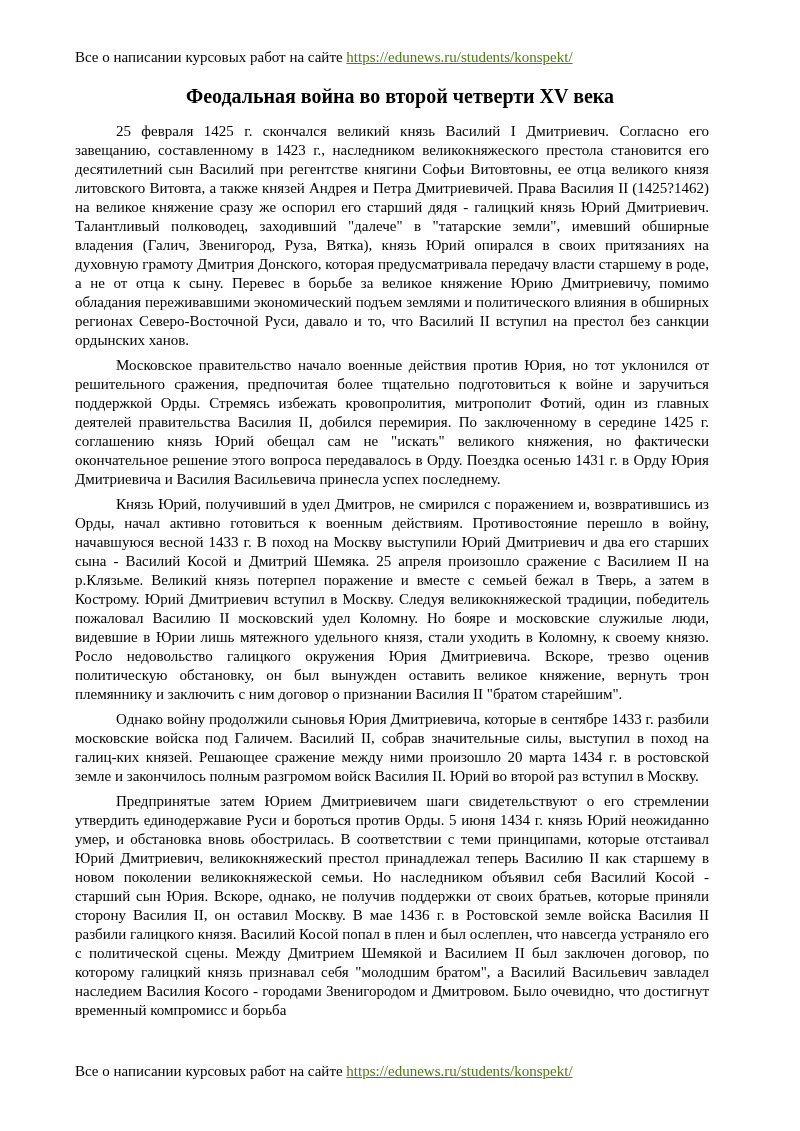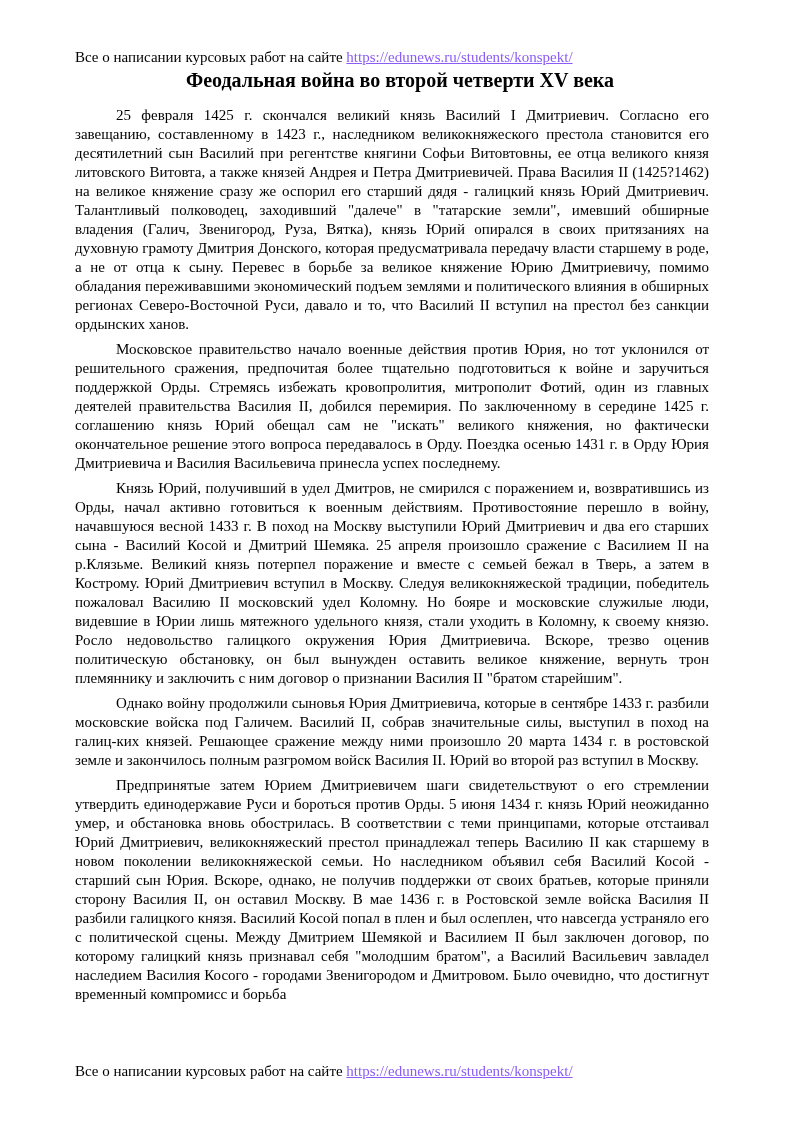--- a/index.html
+++ b/index.html
@@ -14,26 +14,26 @@
     box-sizing: border-box;
     padding: 48px 75px 0 75px;
   }
   .site-line {
     font-size: 15px;
     line-height: 19px;
     text-align: left;
     white-space: normal;
   }
   .site-line .link {
-    color: #8b5cf6;
+    color: #4d7c0f;
     text-decoration: underline;
     cursor: pointer;
   }
   .title {
-    margin: 1px 0 13px 0;
+    margin: 17px 0 13px 0;
     font-size: 20px;
     line-height: 25px;
     font-weight: bold;
     text-align: center;
   }
   .para {
     margin: 0 16px 6px 0;
     font-size: 15px;
     line-height: 19px;
     text-align: justify;

